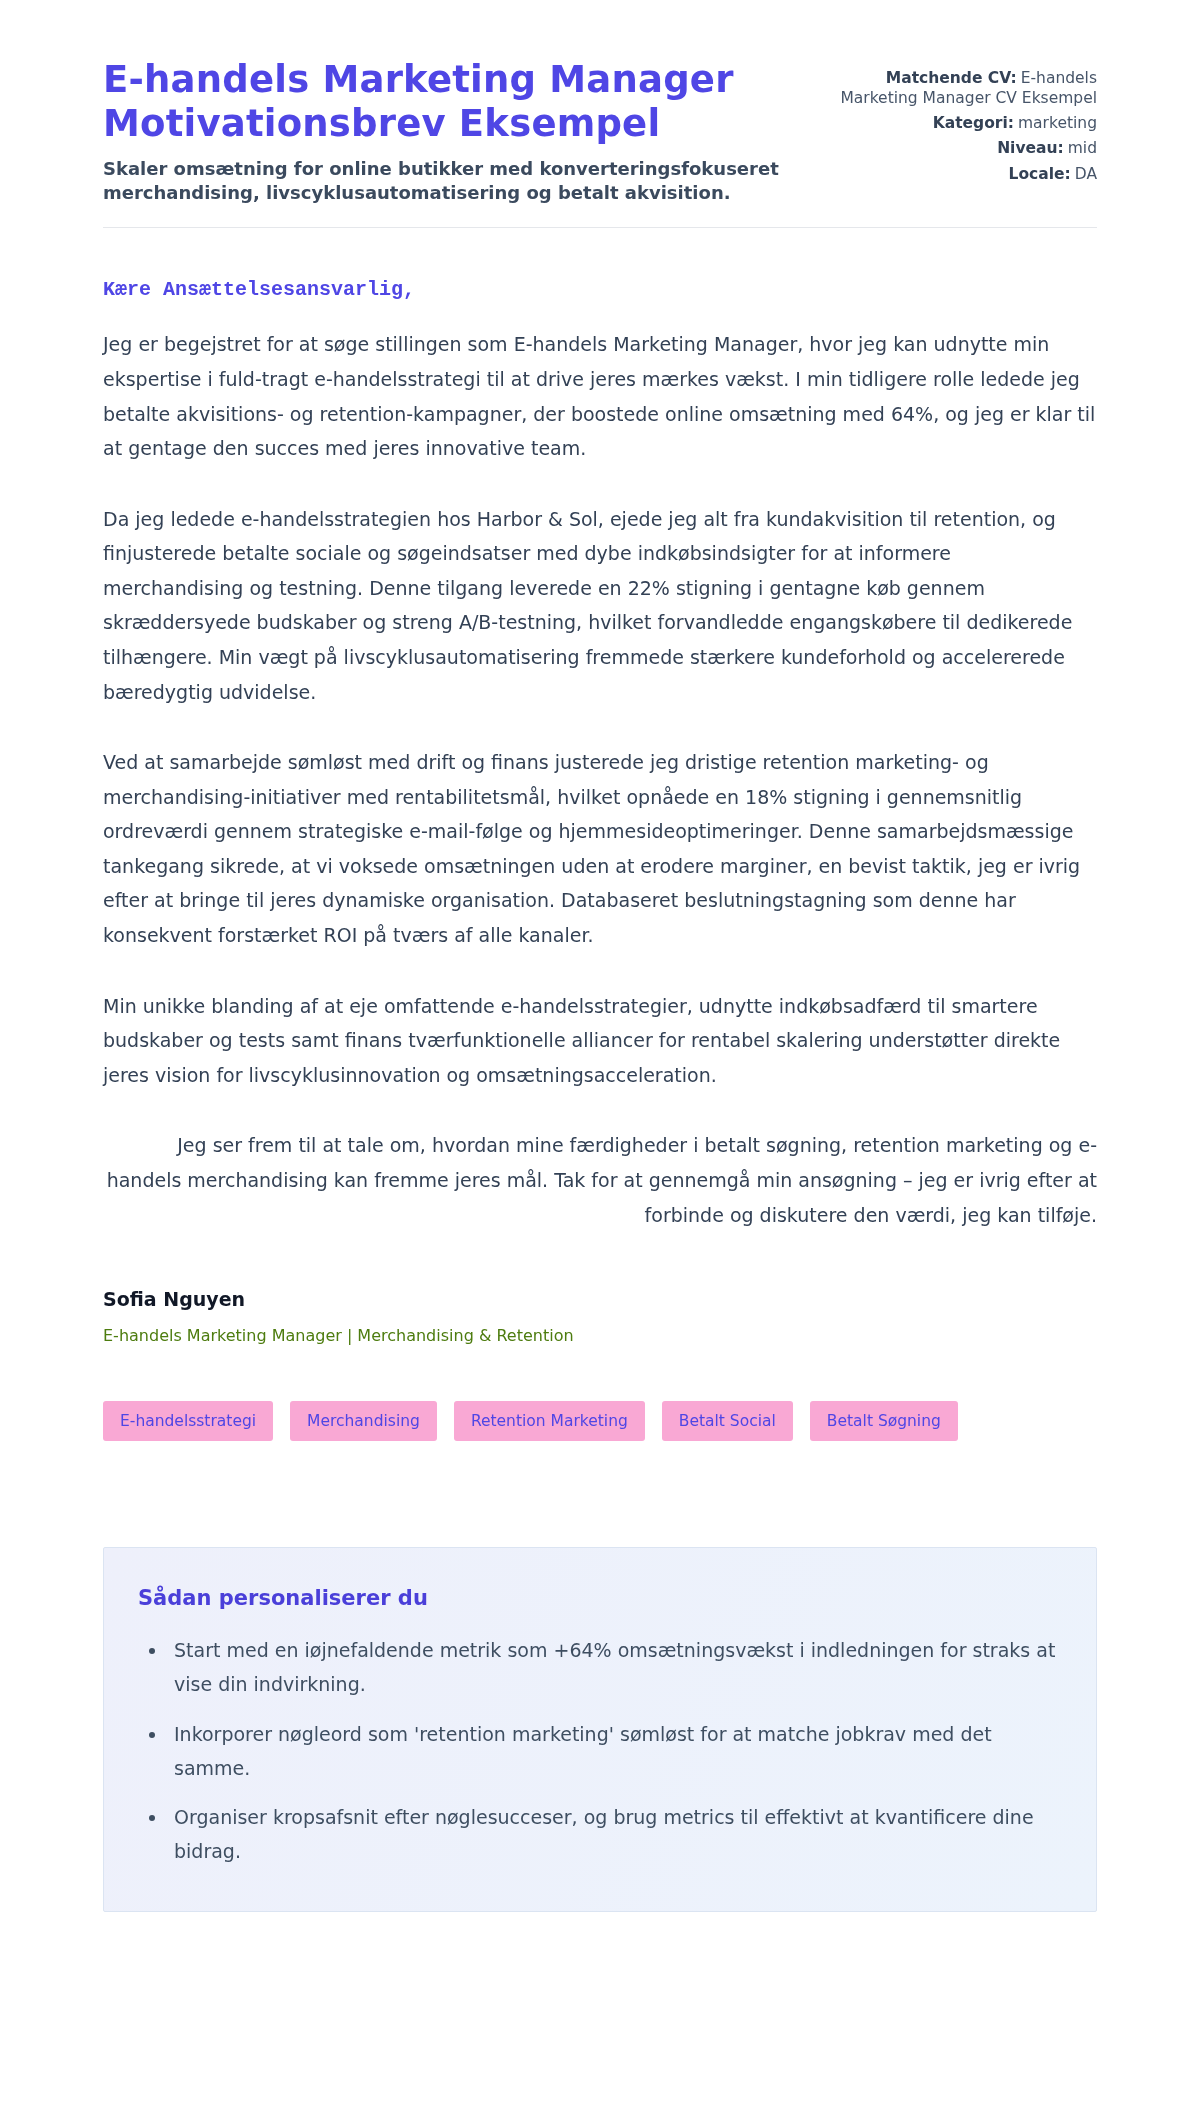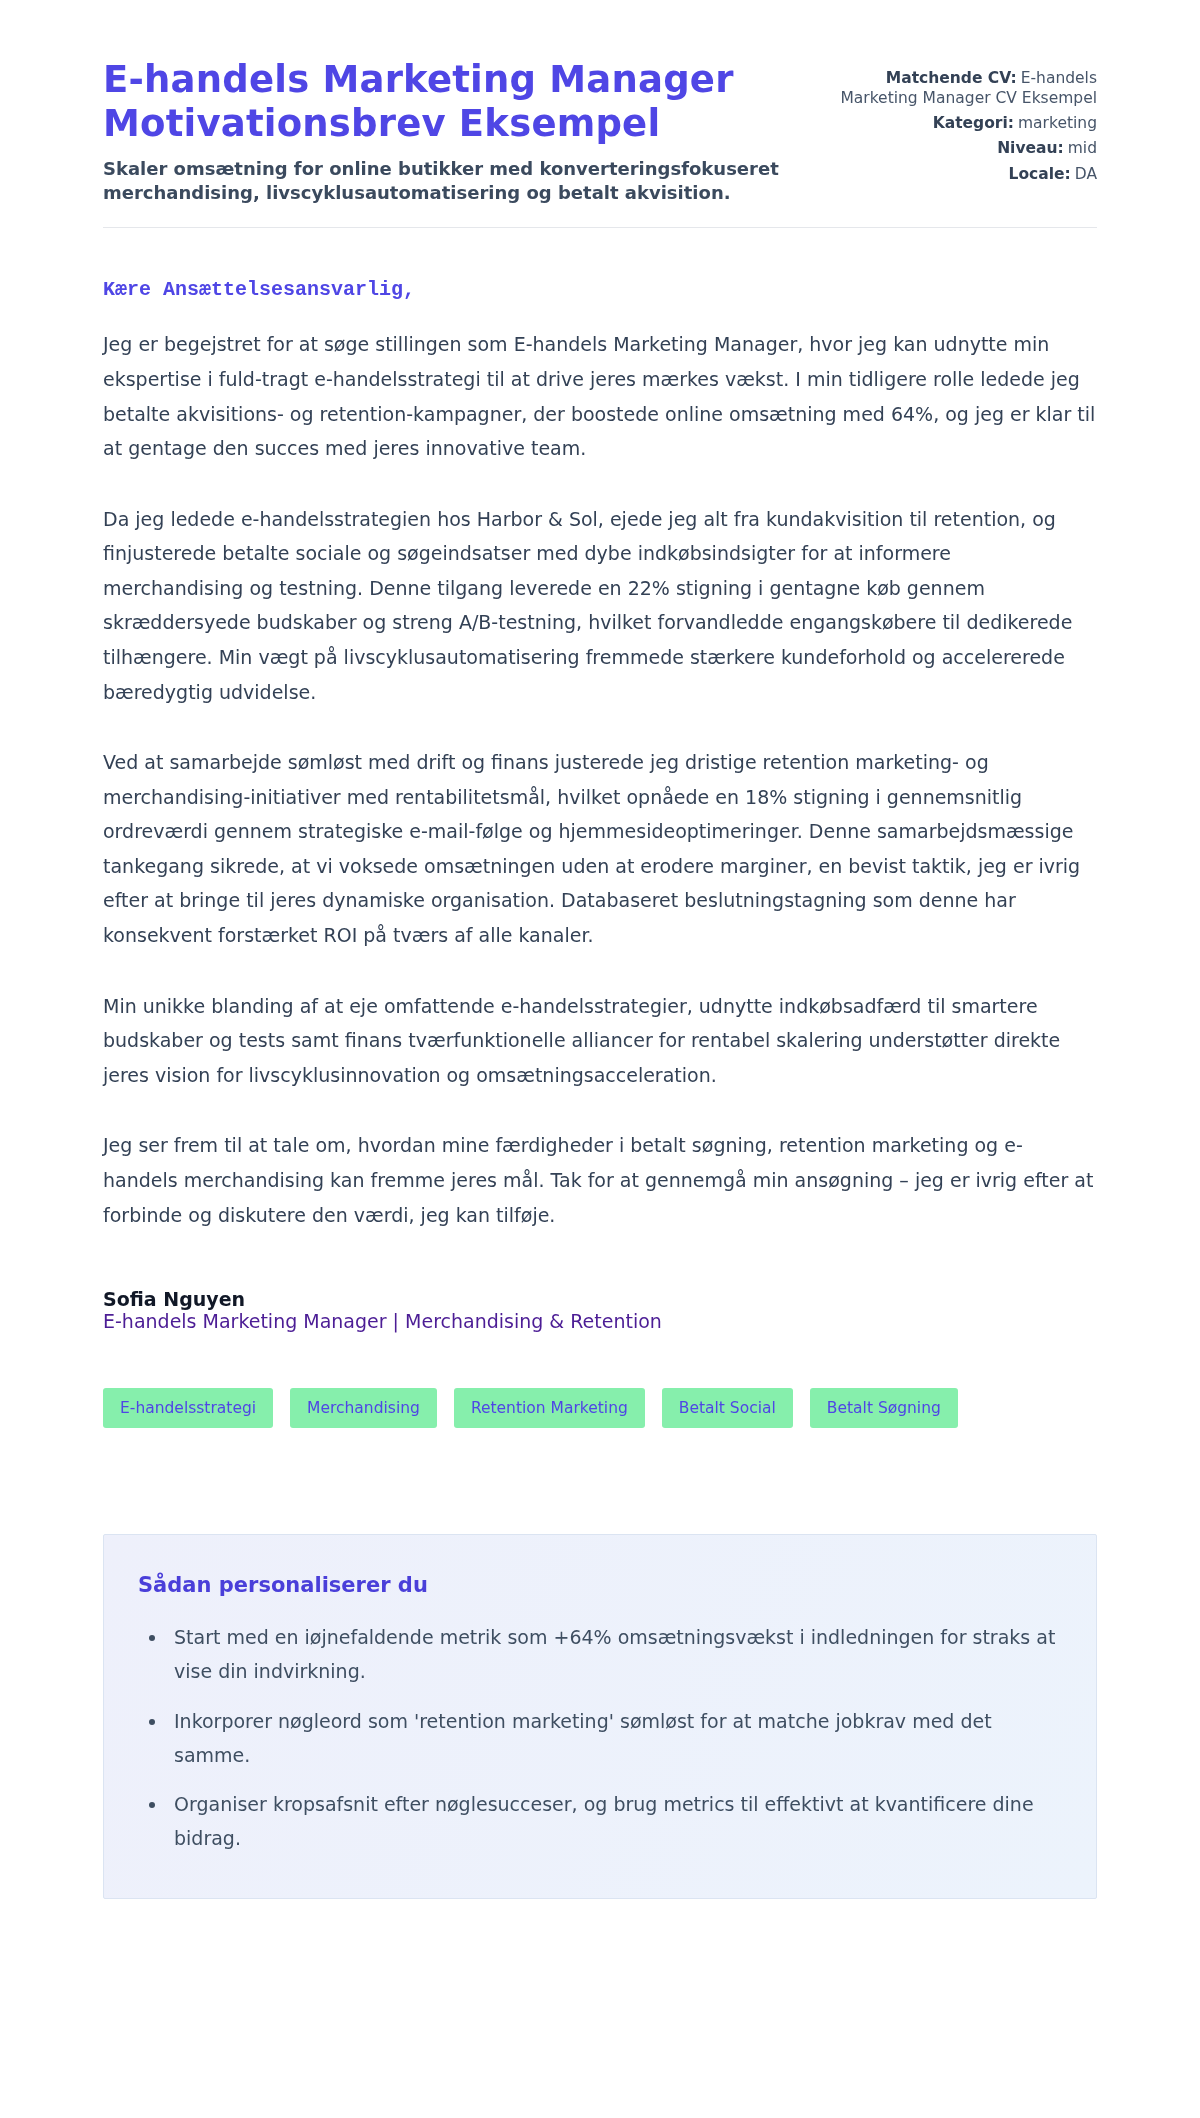--- a/index.html
+++ b/index.html
@@ -63,41 +63,42 @@
     font-weight: 700;
     margin-bottom: 26px;
     font-family: Liberation Mono, monospace;
   }
   .para {
     font-size: 19px;
     line-height: 1.82;
     color: #334155;
     margin-bottom: 36px;
   }
-  .para:last-of-type { margin-bottom: 0; }
+  .para:last-of-type { margin-bottom: 0; text-align: right; }
 
   .signature { margin-top: 56px; }
   .signature-name {
     font-size: 19px;
     font-weight: 700;
     color: #111827;
   }
   .signature-role {
-    font-size: 19px;
-    color: #4c1d95;
+    margin-top: 16px;
+    font-size: 16px;
+    color: #4d7c0f;
   }
 
   
   .tags-row {
     margin-top: 56px;
     display: flex;
     gap: 17px;
   }
   .tag-chip {
-    background: #86efac;
+    background: #f9a8d4;
     color: #4f46e5;
     font-size: 15.5px;
     padding: 11px 17px;
     border-radius: 3px;
     white-space: nowrap;
     cursor: pointer;
   }
 
   
   .tips-box {

